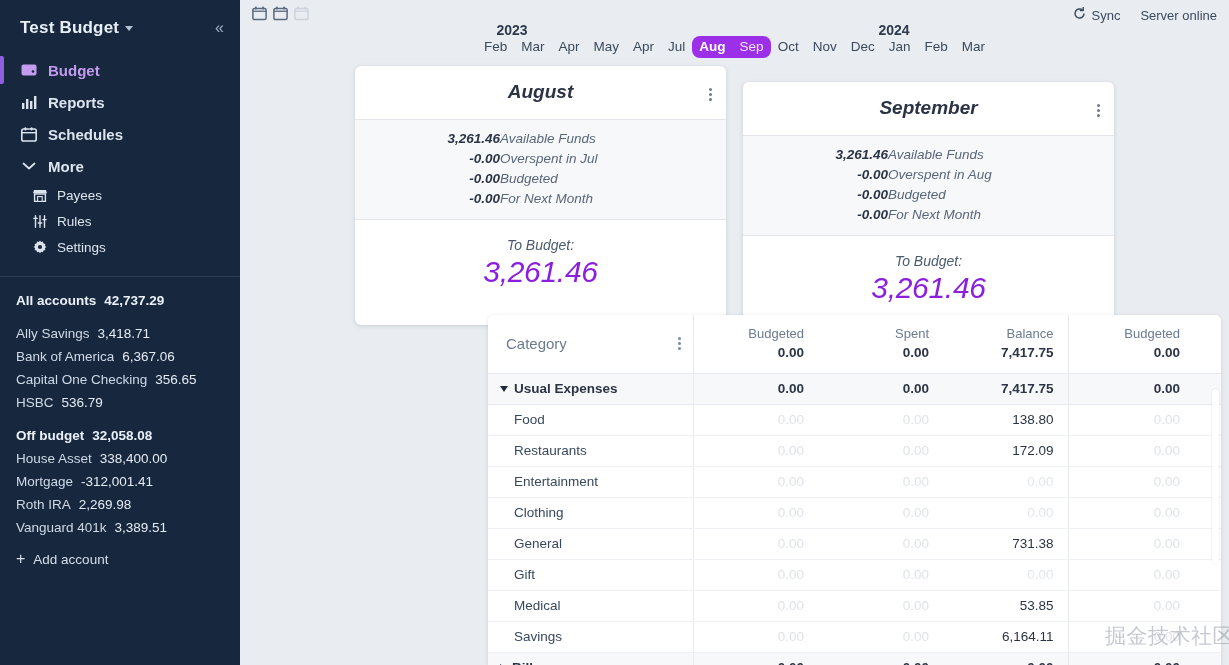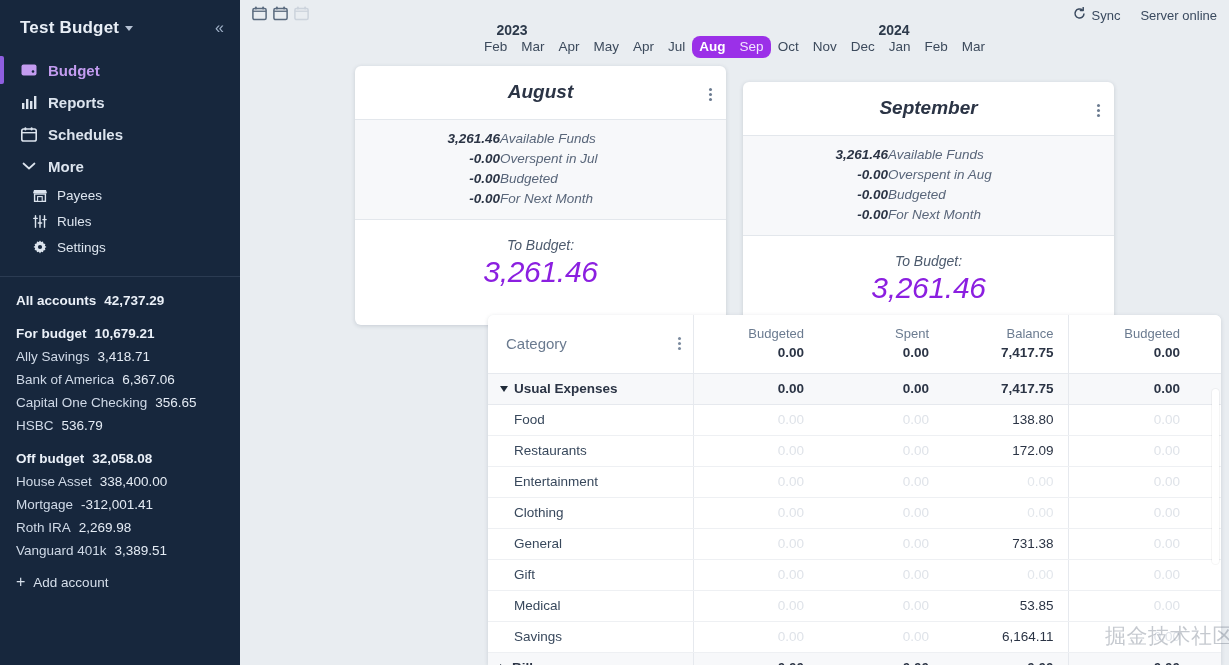--- a/index.html
+++ b/index.html
@@ -255,24 +255,20 @@
 
     <div class="accounts">
 
       <div class="acct-row head">
         <span class="nm">All accounts</span>
         <span class="amt">42,737.29</span>
       </div>
 
       <div class="acct-gap"></div>
 
-      <div class="acct-row head">
-        <span class="nm">For budget</span>
-        <span class="amt">10,679.21</span>
-      </div>
       <div class="acct-row">
         <span class="nm">Ally Savings</span>
         <span class="amt">3,418.71</span>
       </div>
       <div class="acct-row">
         <span class="nm">Bank of America</span>
         <span class="amt">6,367.06</span>
       </div>
       <div class="acct-row">
         <span class="nm">Capital One Checking</span>

